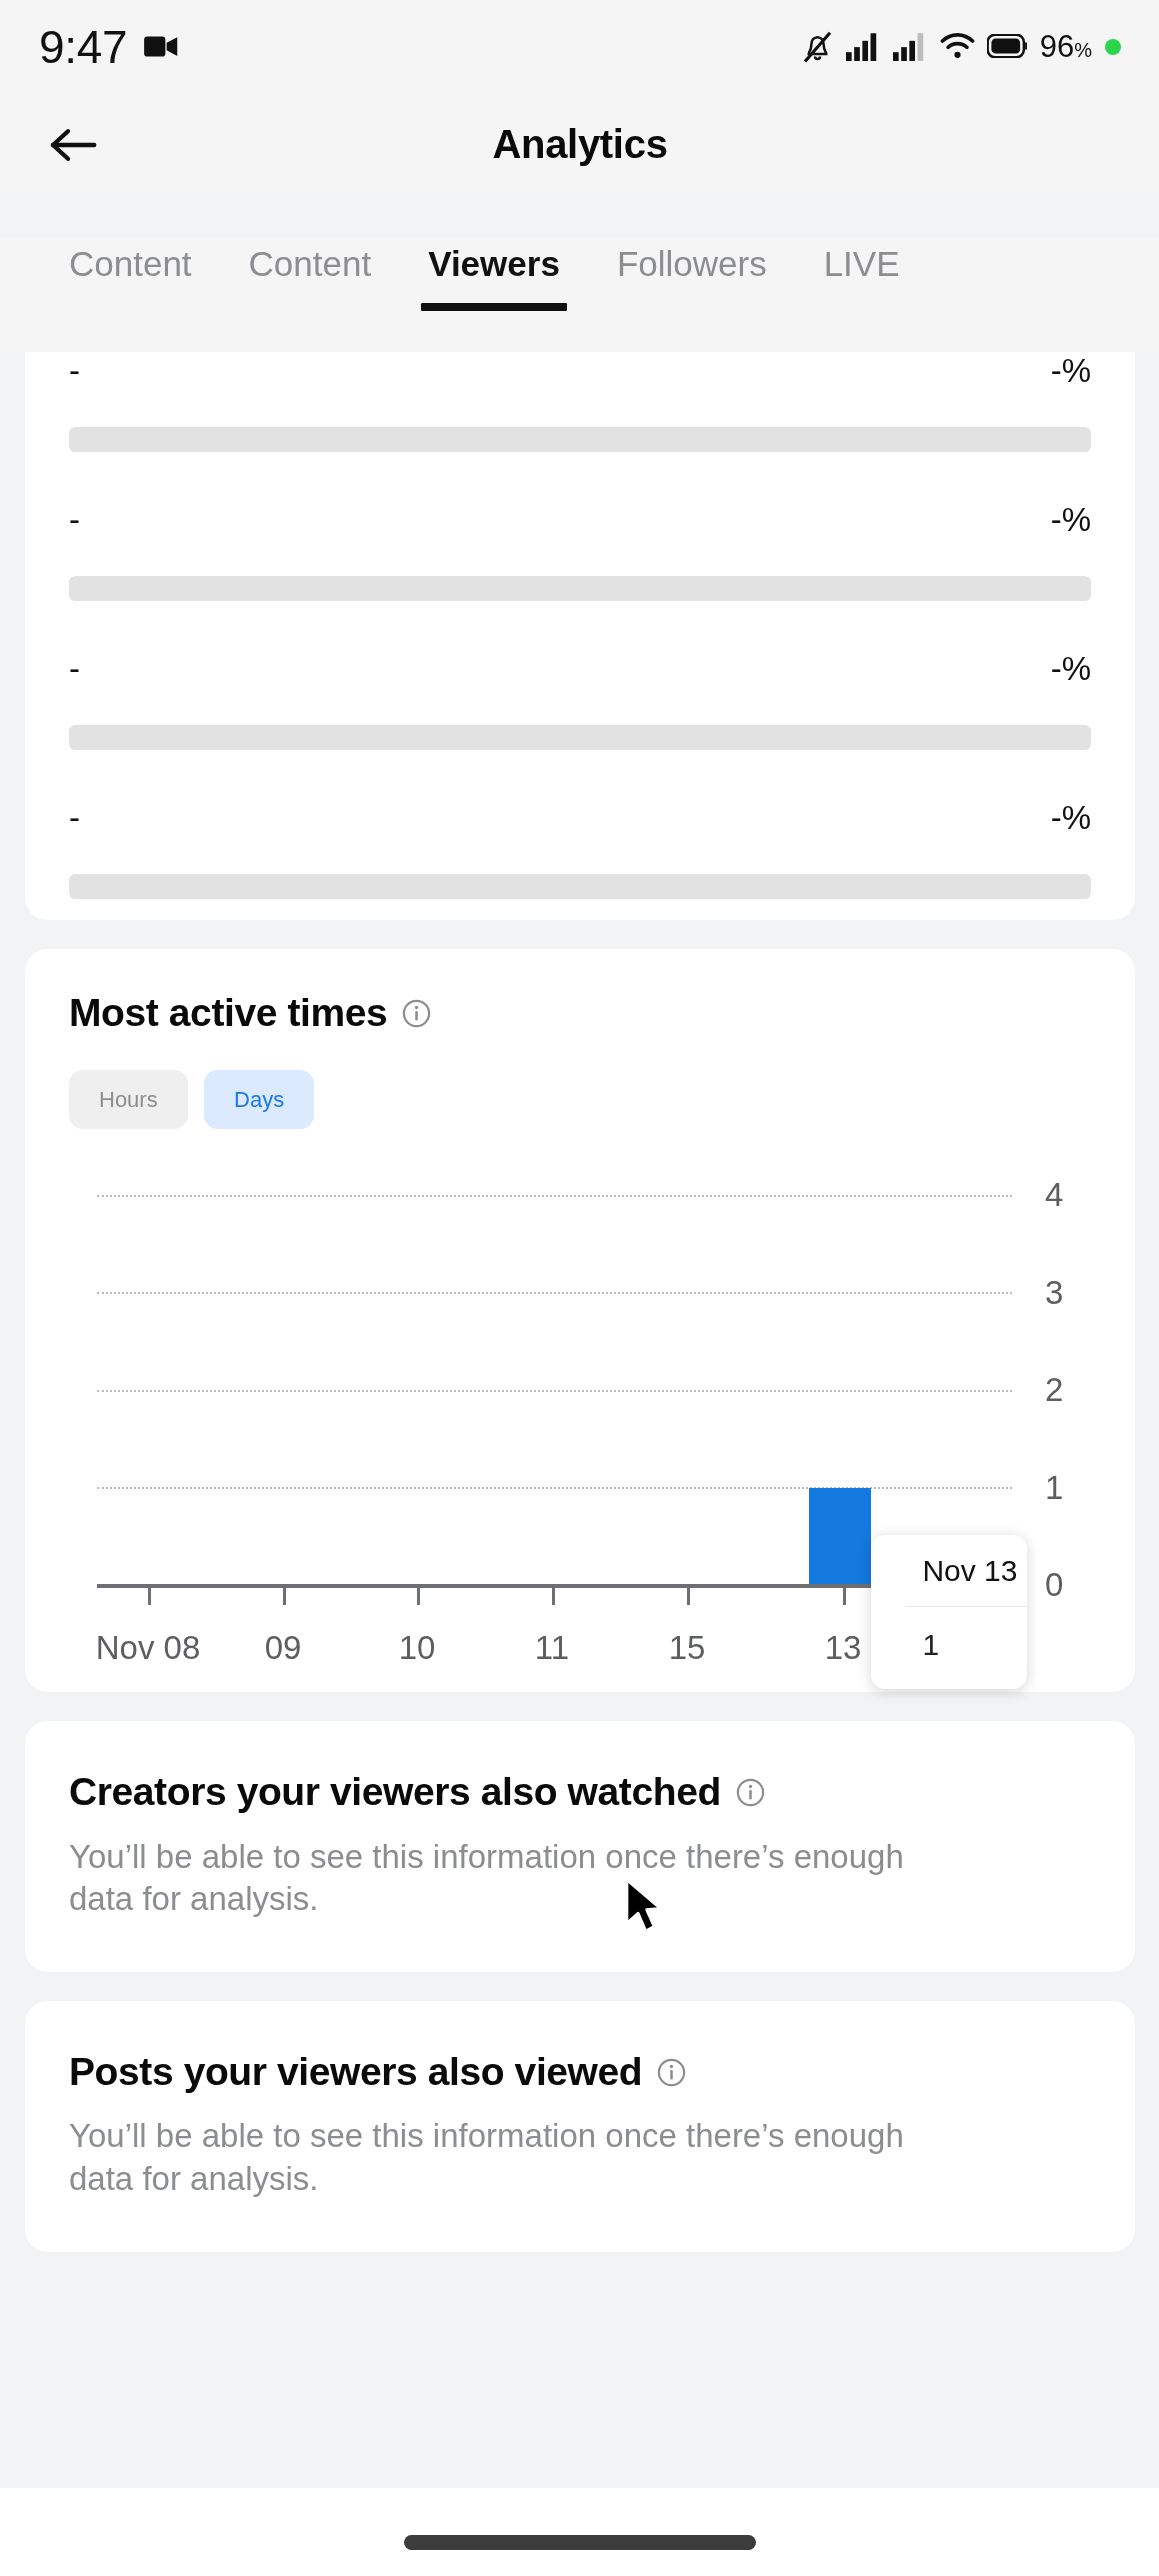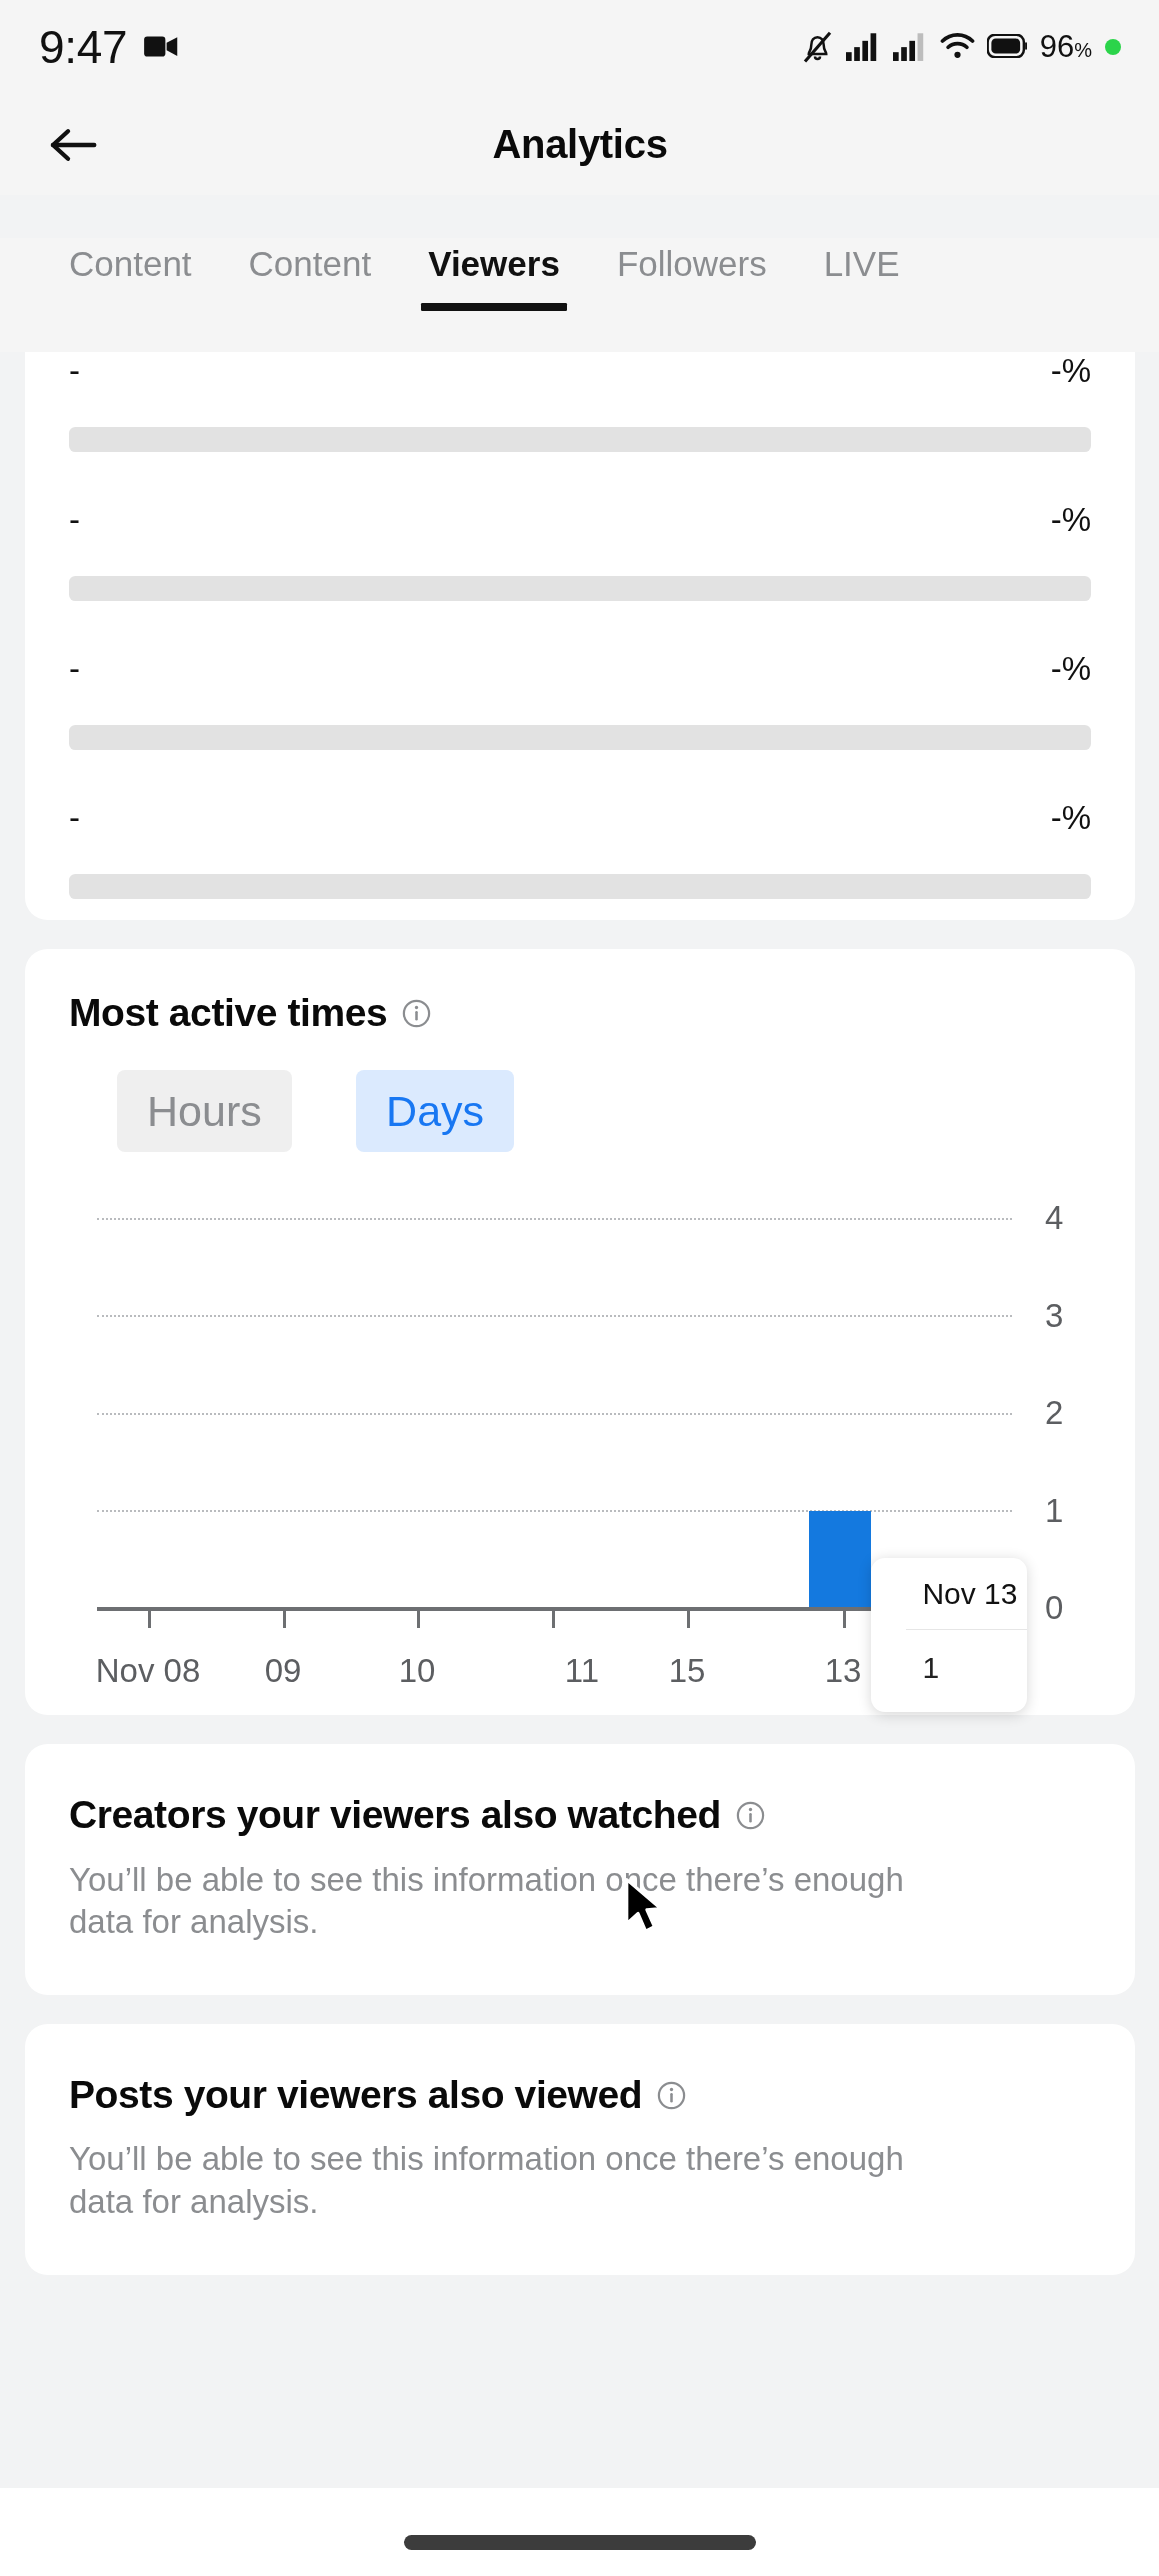--- a/index.html
+++ b/index.html
@@ -74,22 +74,22 @@
   .ph-bar { height: 25px; background: #e2e2e2; border-radius: 6.3px; margin-bottom: 49px; }
 
   
   .card-title-row { display: flex; align-items: center; gap: 15px; }
   .card-title { font-size: 39px; font-weight: 700; color: #0a0a0a; letter-spacing: -0.4px; }
   .info-icon { width: 29px; height: 29px; flex: 0 0 auto; }
   .section-pad { padding: 42px 44px 0 44px; }
 
   .seg-group { display: flex; gap: 16.4px; margin-top: 35px; }
   .seg {
-    font-size: 43px; padding: 16.4px 30px; border-radius: 8px;
-    background: #efefef; color: #8b8d90; margin-left: 48px;
+    font-size: 22px; padding: 16.4px 30px; border-radius: 14px;
+    background: #efefef; color: #8b8d90;
   }
   .seg.active { background: #dbeafe; color: #1877f2; font-weight: 500; }
 
   
   .chart-wrap { position: relative; margin: 60px 0 0 0; height: 503px; }
   .plot { position: absolute; left: 72px; right: 123px; top: 6.3px; height: 390px; }
   .gridline {
     position: absolute; left: 0; right: 0; height: 0;
     border-top: 2.5px dotted #b9bbbe;
   }
@@ -280,21 +280,21 @@
         <div class="xtickmark" style="left:123px;  top:399px"></div>
         <div class="xtickmark" style="left:258px;  top:399px"></div>
         <div class="xtickmark" style="left:392px;  top:399px"></div>
         <div class="xtickmark" style="left:527px;  top:399px"></div>
         <div class="xtickmark" style="left:662px; top:399px"></div>
         <div class="xtickmark" style="left:818px; top:399px"></div>
 
         <div class="xlabel" style="left:123px;  top:440px">Nov 08</div>
         <div class="xlabel" style="left:258px;  top:440px">09</div>
         <div class="xlabel" style="left:392px;  top:440px">10</div>
-        <div class="xlabel" style="left:557px;  top:440px">11</div>
+        <div class="xlabel" style="left:527px;  top:440px">11</div>
         <div class="xlabel" style="left:662px; top:440px">15</div>
         <div class="xlabel" style="left:818px; top:440px">13</div>
 
         <div class="tooltip" style="left:846px; top:346px;padding-left:35px;">
           <div class="tt-head">Nov 13</div>
           <div class="tt-div"></div>
           <div class="tt-val">1</div>
         </div>
       </div>
     </div>

